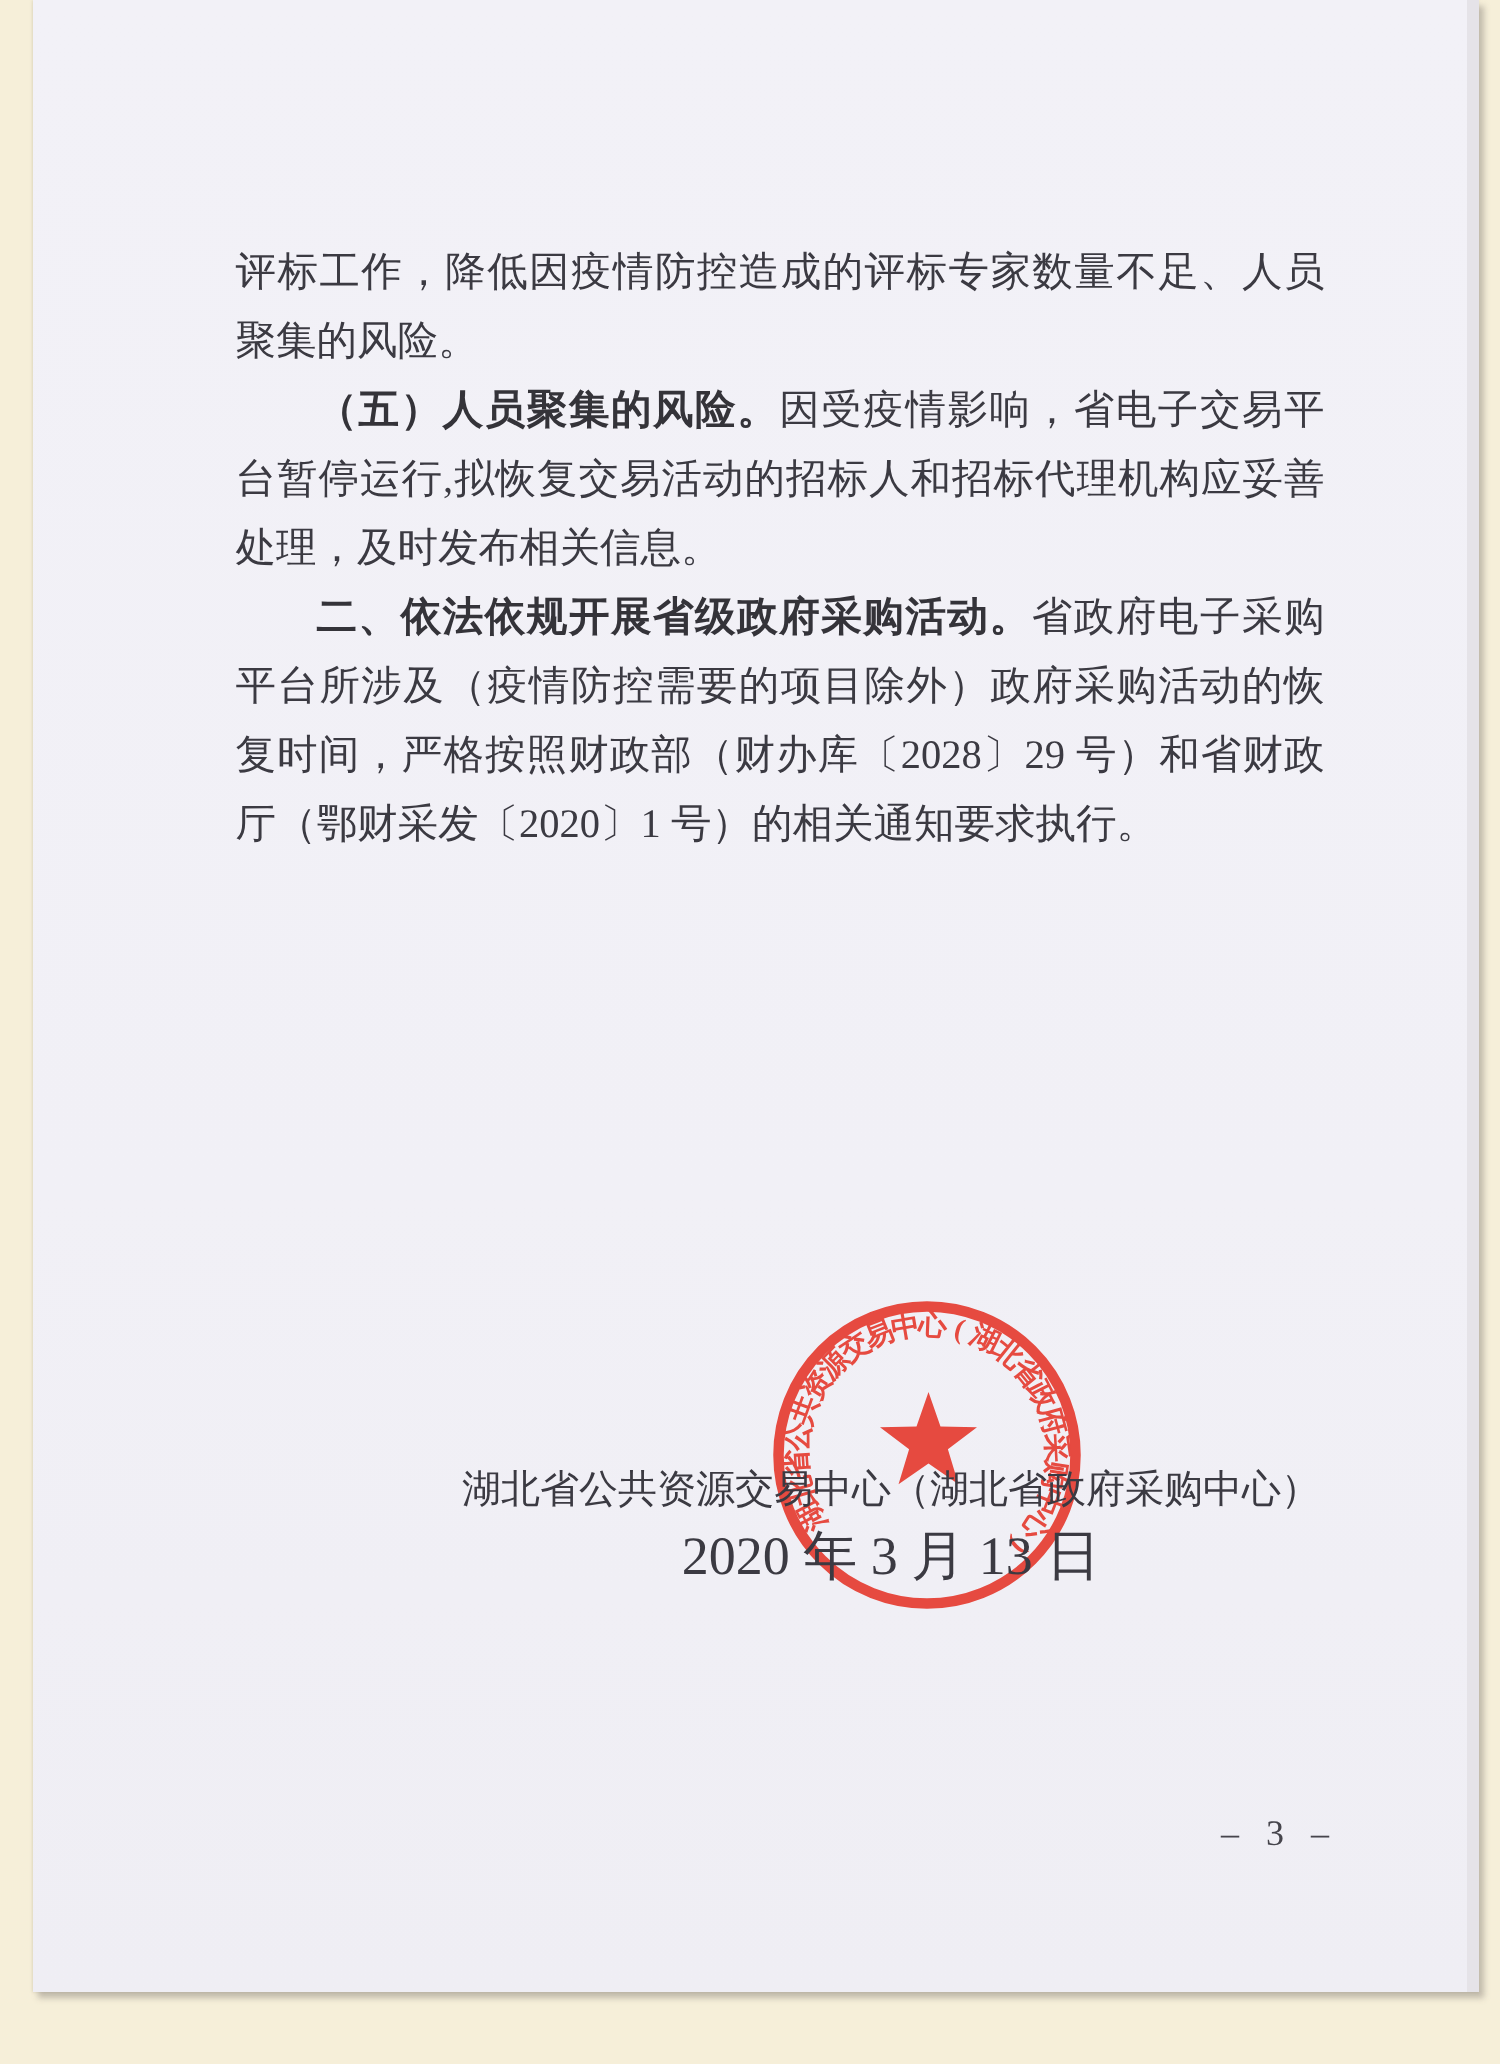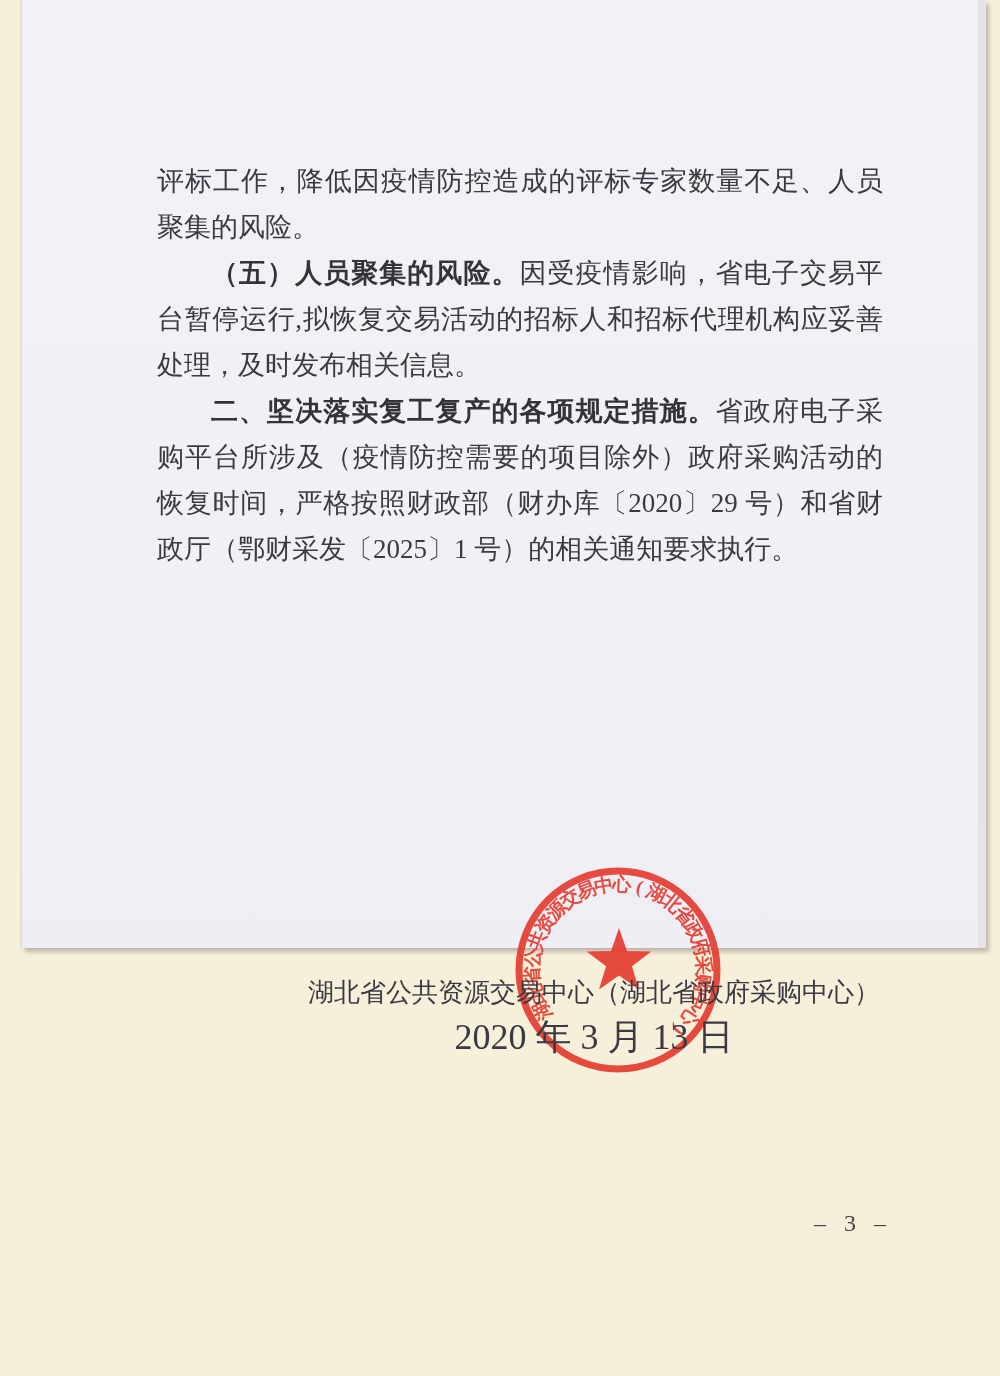--- a/index.html
+++ b/index.html
@@ -7,21 +7,21 @@
   body {
     position: relative;
     background: #f6efd9;
     font-family: "Liberation Serif", "DejaVu Serif", serif;
     overflow: hidden;
   }
   
   .paper {
     position: absolute;
     left: 22px; top: 0;
-    width: 964px; height: 948px;
+    width: 964px; height: 1328px;
     background: linear-gradient(180deg, #f2f1f7 0%, #f1f0f6 60%, #efeef4 100%);
     box-shadow: 3px 4px 4px rgba(130, 125, 118, 0.45), -1px 0 2px rgba(170,160,130,0.35);
   }
   .paper::after { 
     content: "";
     position: absolute;
     right: 0; top: 0;
     width: 8px; height: 100%;
     background: #e5e3e8;
   }
@@ -87,21 +87,21 @@
 </style>
 </head>
 <body>
 
 <div class="paper">
 
   <div class="content">
 
   <p class="para"><span class="seg">评标工作，降低因疫情防控造成的评标专家数量不足、人员聚集的风险。</span></p>
       <p class="para indent"><span class="seg bold">（五）人员聚集的风险。</span><span class="seg">因受疫情影响，省电子交易平台暂停运行,拟恢复交易活动的招标人和招标代理机构应妥善处理，及时发布相关信息。</span></p>
-      <p class="para indent"><span class="seg bold">二、坚决落实复工复产的各项规定措施。</span><span class="seg">省政府电子采购平台所涉及（疫情防控需要的项目除外）政府采购活动的恢复时间，严格按照财政部（财办库〔2020〕29 号）和省财政厅（鄂财采发〔2025〕1 号）的相关通知要求执行。</span></p>
+      <p class="para indent"><span class="seg bold">二、依法依规开展省级政府采购活动。</span><span class="seg">省政府电子采购平台所涉及（疫情防控需要的项目除外）政府采购活动的恢复时间，严格按照财政部（财办库〔2028〕29 号）和省财政厅（鄂财采发〔2020〕1 号）的相关通知要求执行。</span></p>
     </div>
 
   <div class="seal">
     <svg viewBox="0 0 220 220" width="220" height="220" aria-hidden="true">
       <circle cx="110" cy="110" r="99" fill="none" stroke="#e5392d" stroke-width="7"></circle>
       <g class="seal-ring-chars">
           <text class="seal-ring-char" text-anchor="middle" dominant-baseline="central" transform="translate(34.1 150.4) rotate(-118.0)">湖</text>
           <text class="seal-ring-char" text-anchor="middle" dominant-baseline="central" transform="translate(27.3 133.6) rotate(-106.0)">北</text>
           <text class="seal-ring-char" text-anchor="middle" dominant-baseline="central" transform="translate(24.2 115.9) rotate(-93.9)">省</text>
           <text class="seal-ring-char" text-anchor="middle" dominant-baseline="central" transform="translate(24.9 97.8) rotate(-81.9)">公</text>

